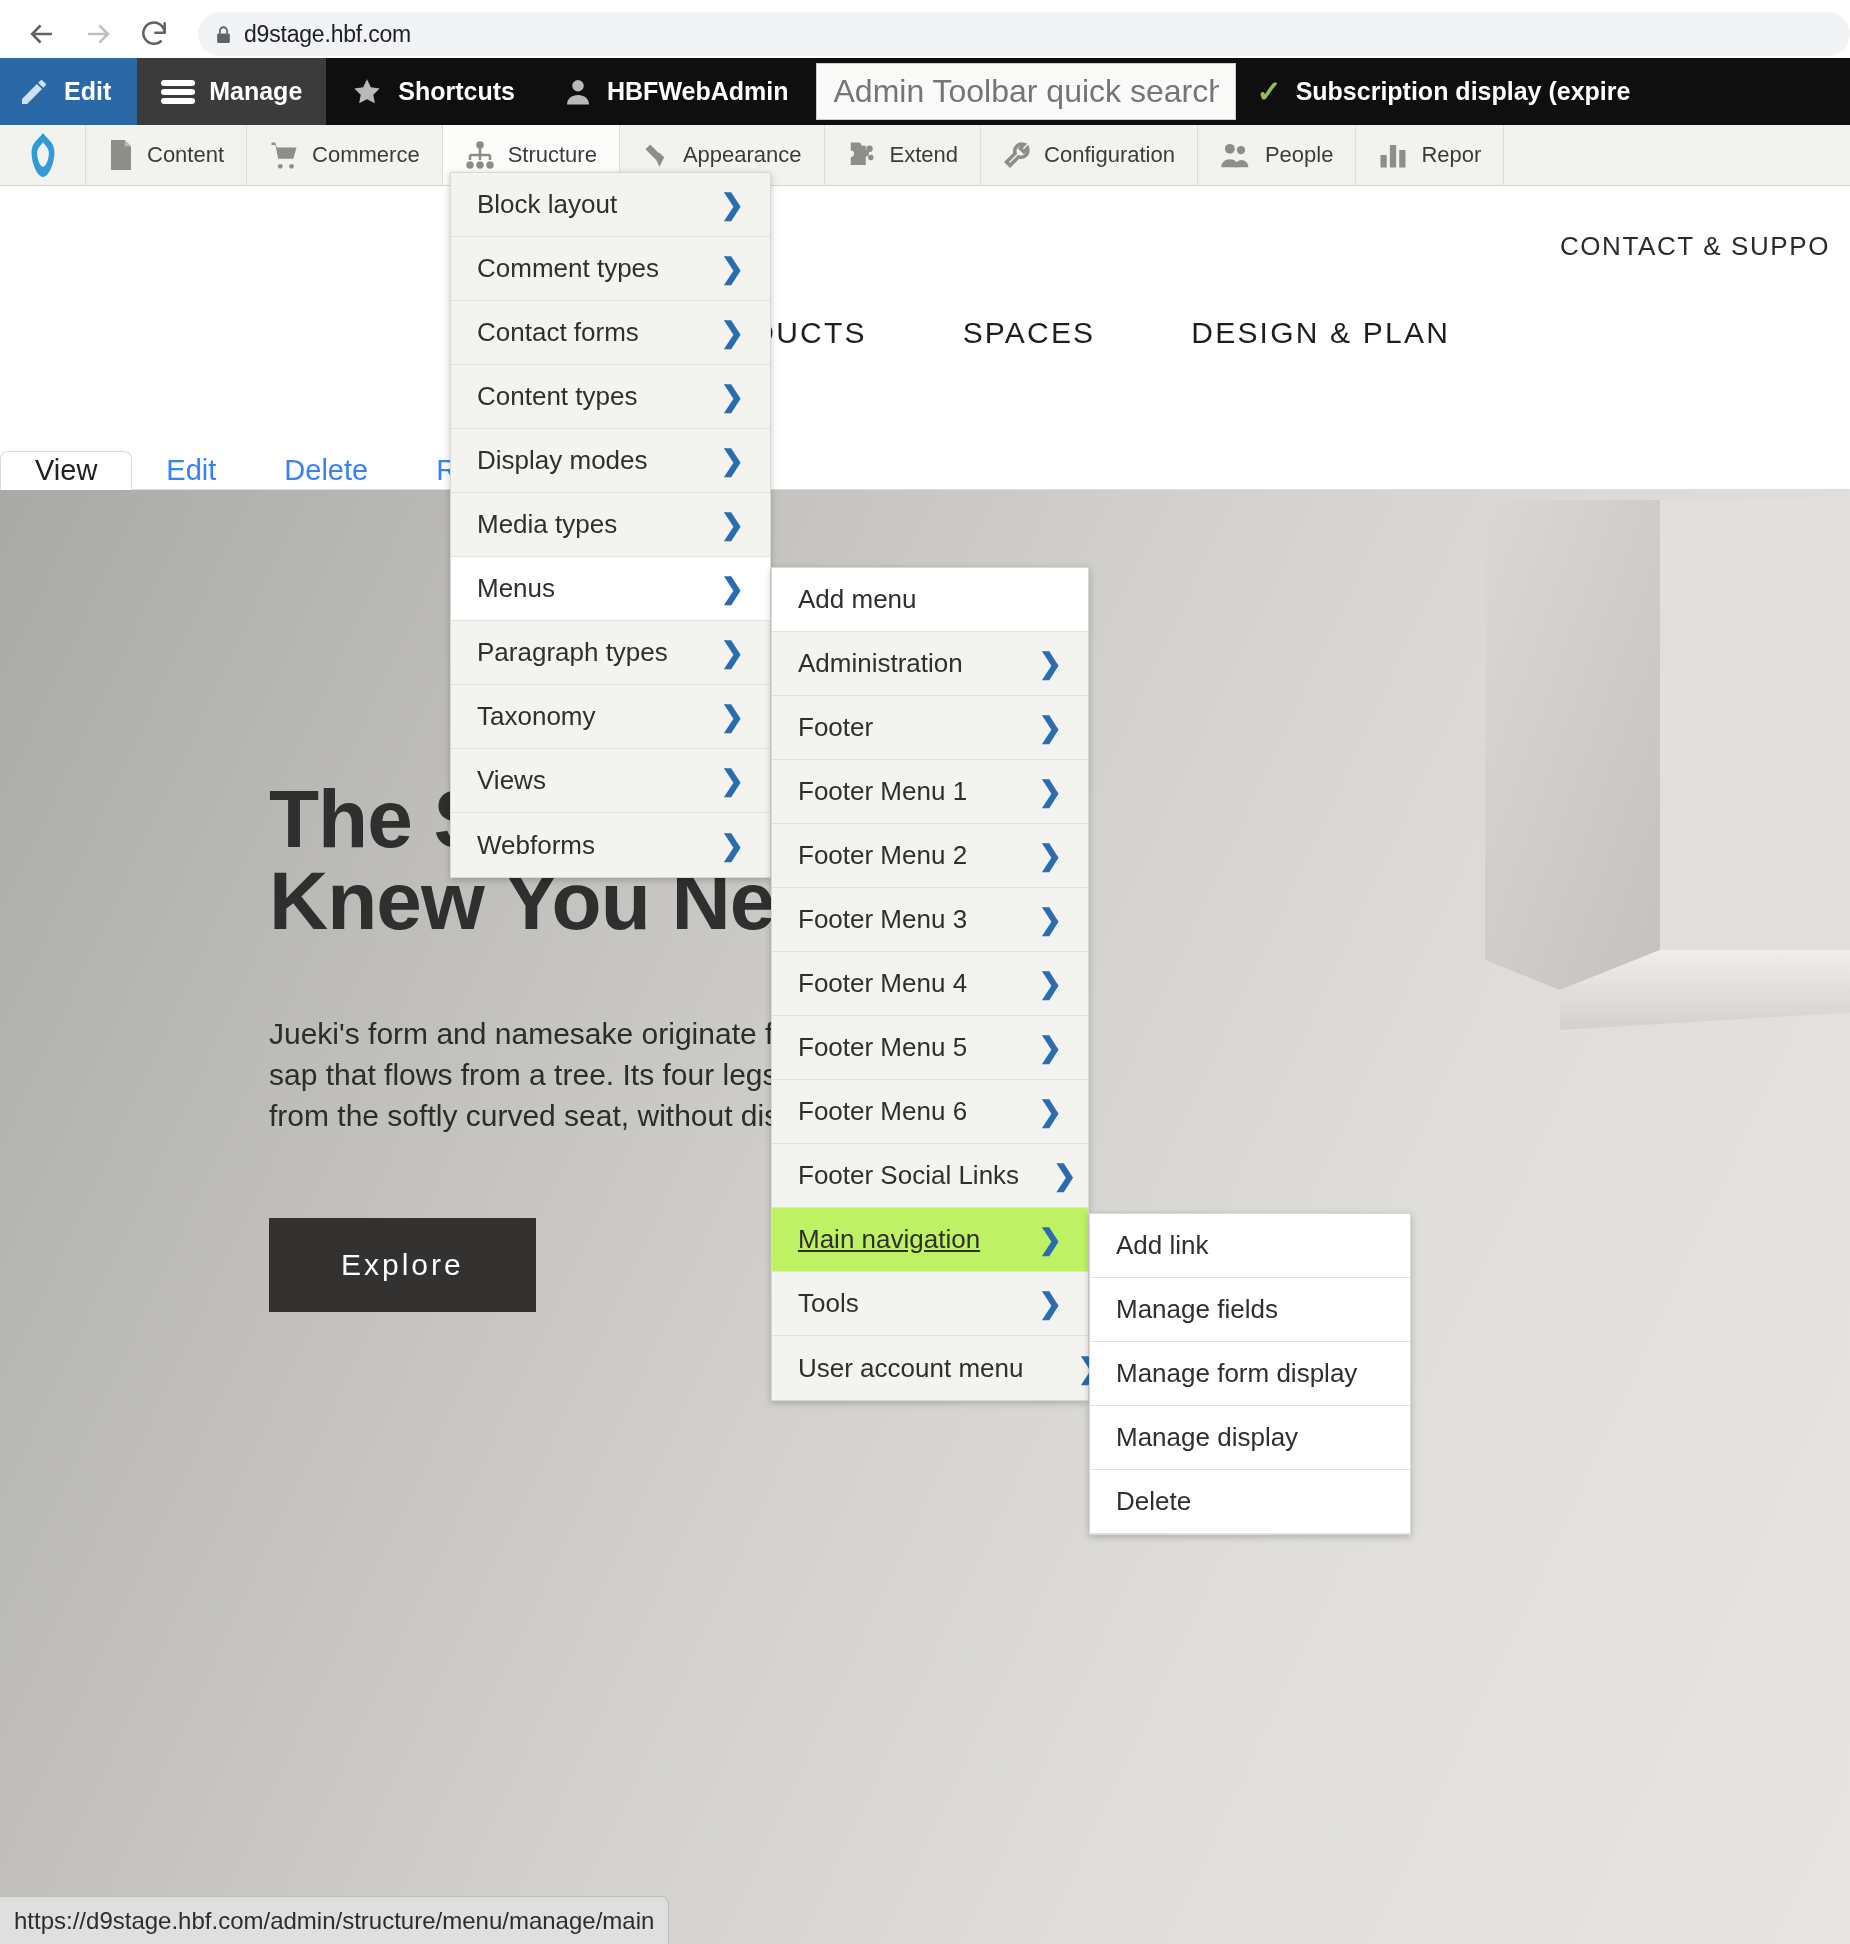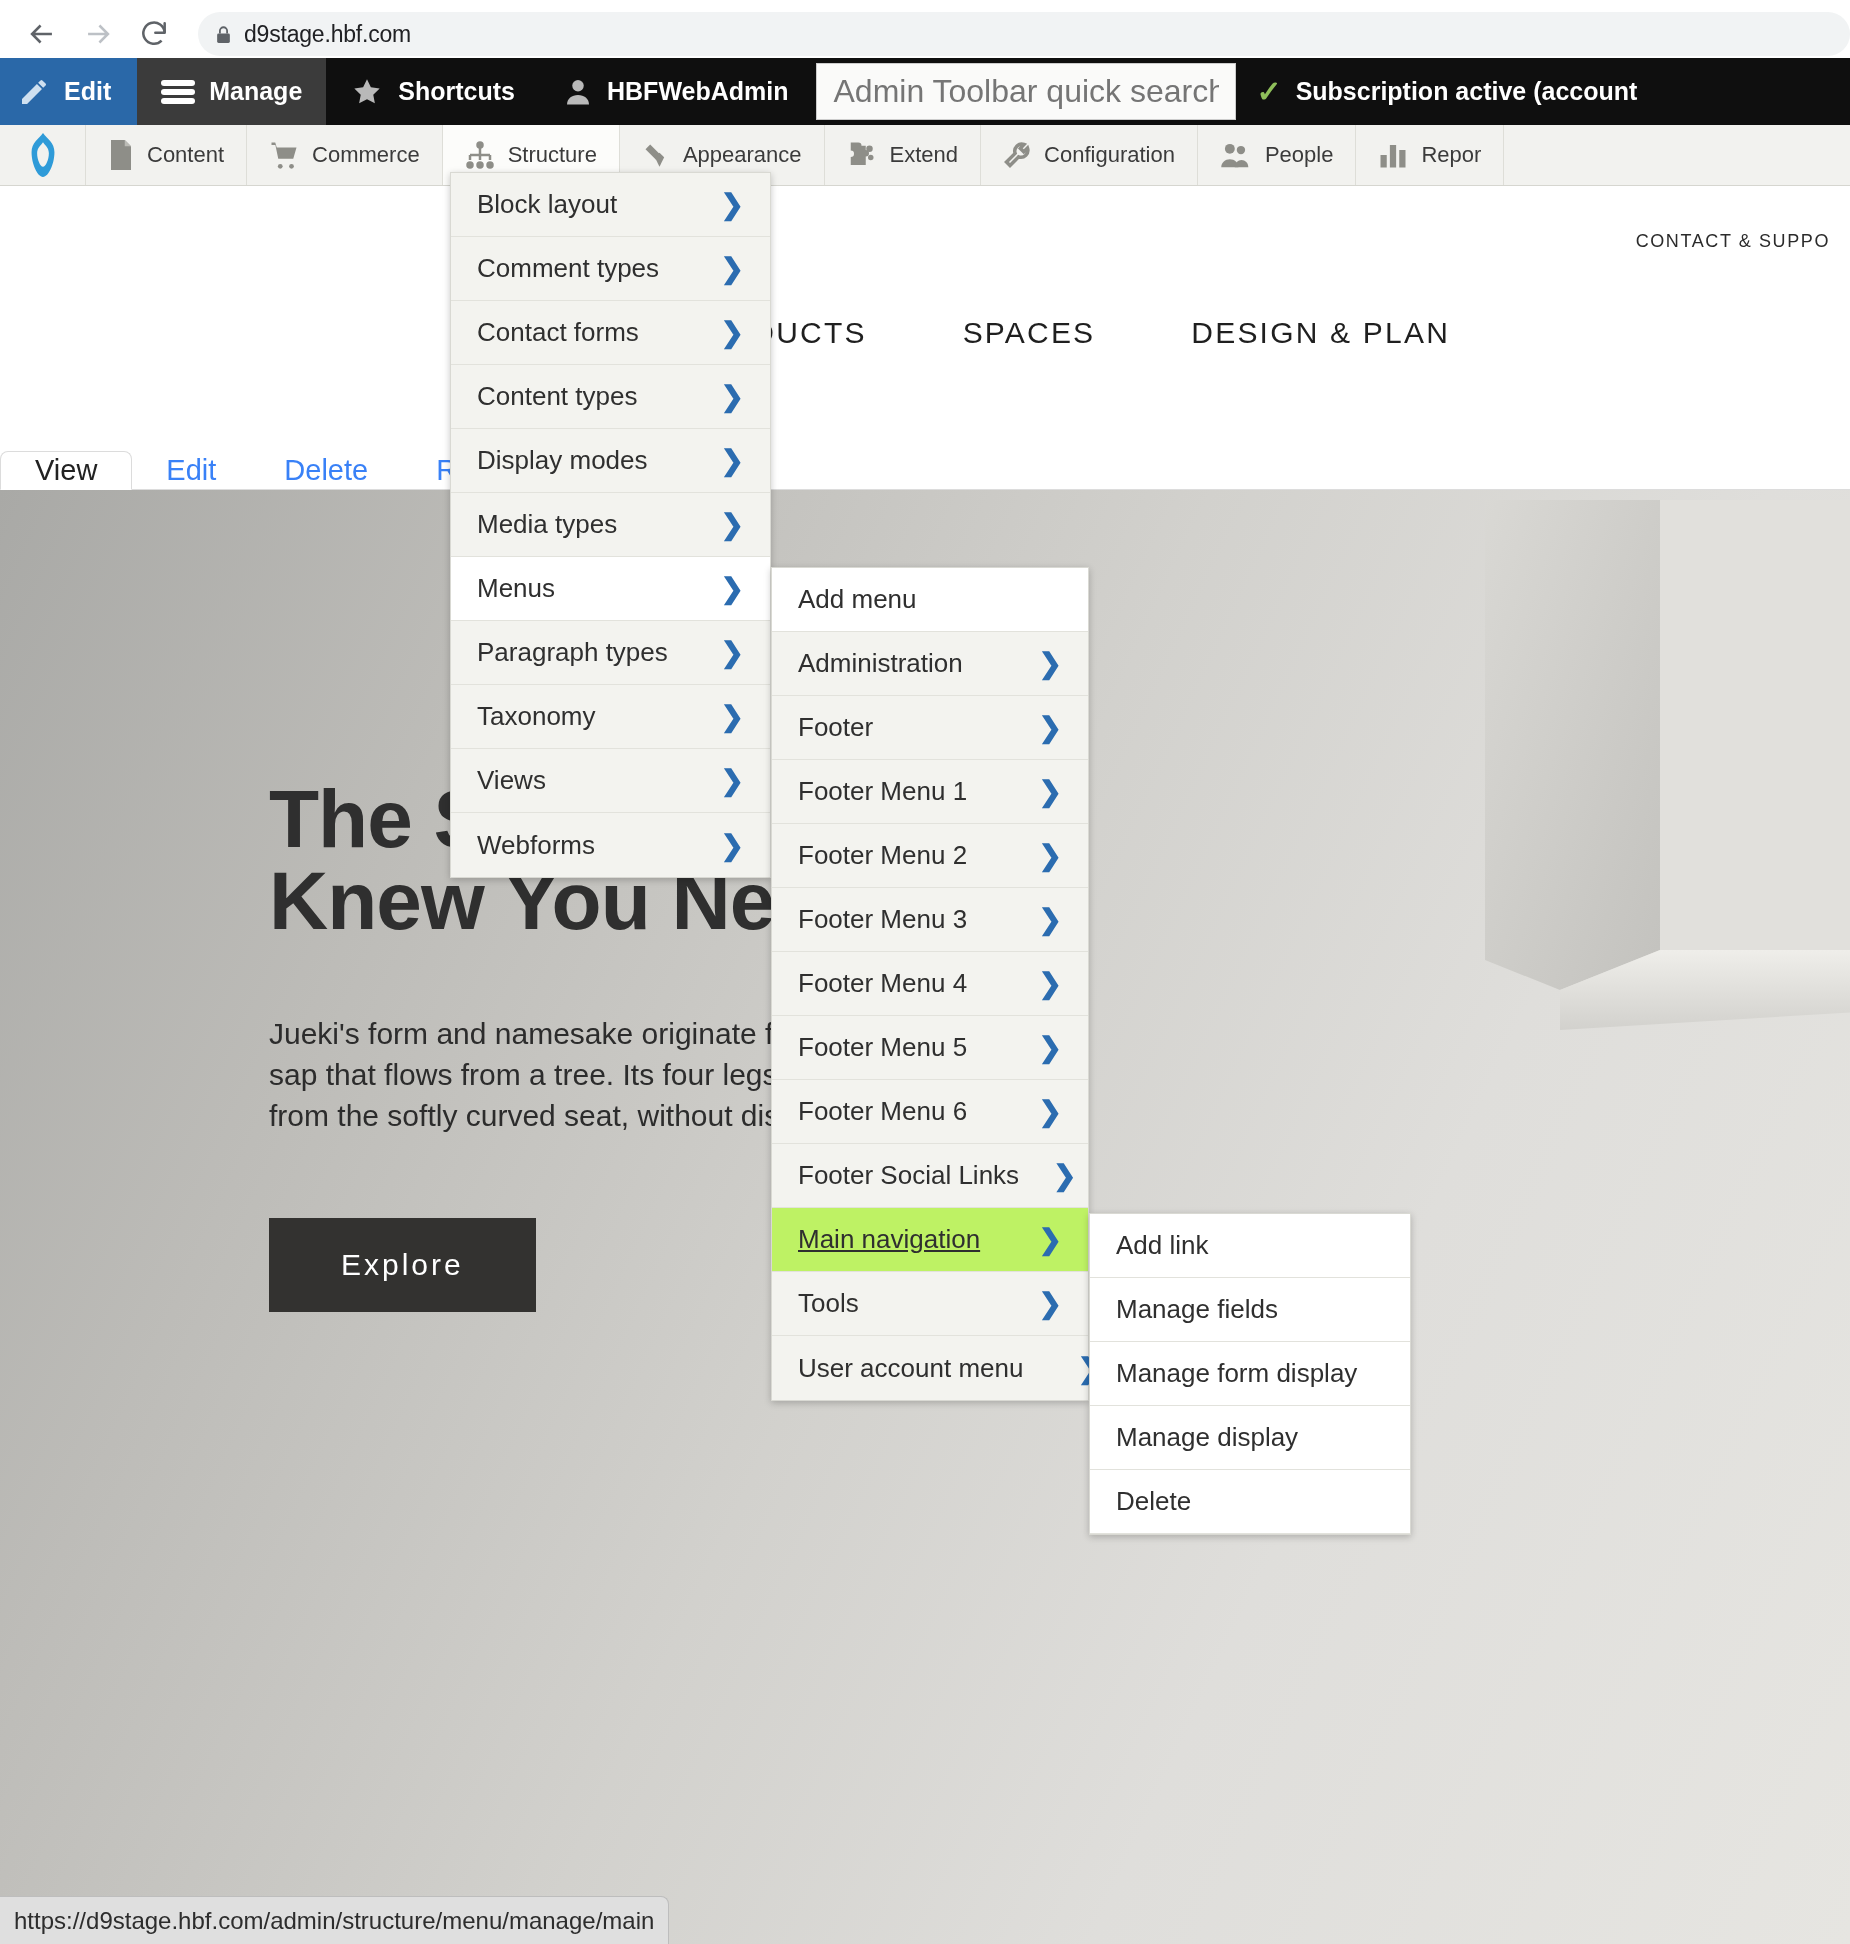--- a/index.html
+++ b/index.html
@@ -78,21 +78,21 @@
 
   
   .site {
     position:absolute; left:0; top:186px; width:1850px; height:1758px; background:#fff;
     overflow:hidden;
   }
   .site-header {
     position:relative; height:304px; background:#fff; border-bottom:1px solid #e3e3e3;
   }
   .site-contact {
-    position:absolute; right:20px; top:45px; font-size:18px;
+    position:absolute; right:20px; top:45px; font-size:26px;
     letter-spacing:1.6px; color:#2b2b2b;
     font-family:"Liberation Sans", sans-serif;
   }
   .site-nav {
     position:absolute; left:0; top:130px; width:100%;
     display:flex; gap:96px; justify-content:flex-end; padding-right: 400px;
     font-size:30px; letter-spacing:2.2px; color:#1f1f1f;
   }
   .local-tasks {
     position:absolute; left:0; top:222px; width:100%; height:82px;
@@ -227,21 +227,21 @@
             <path d="M3.2 22c0-4.6 3.9-7.6 8.8-7.6S20.8 17.4 20.8 22z"></path>
           </svg>
       </span>
       <span>HBFWebAdmin</span>
     </div>
     <div class="atb-search">
       <input type="text" placeholder="Admin Toolbar quick search" style="">
     </div>
     <div class="atb-sub">
       <span class="check-icon">✓</span>
-      <span>Subscription active (account</span>
+      <span>Subscription display (expire</span>
     </div>
   </div>
 
   <div class="atb2">
     <div class="atb2-logo">
       <svg width="36" height="44" viewBox="0 0 24 30" fill="#2f9bd8">
           <path d="M12 0c-3 4.2-7.8 6.6-7.8 13.2C4.2 21 8.1 30 12 30s7.8-9 7.8-16.8C19.8 6.6 15 4.2 12 0zm0 6.3c1.6 2.3 4 3.9 4 7.5 0 4.3-2.1 9.2-4 9.2s-4-4.9-4-9.2c0-3.6 2.4-5.2 4-7.5z"></path>
         </svg>
     </div>
 

